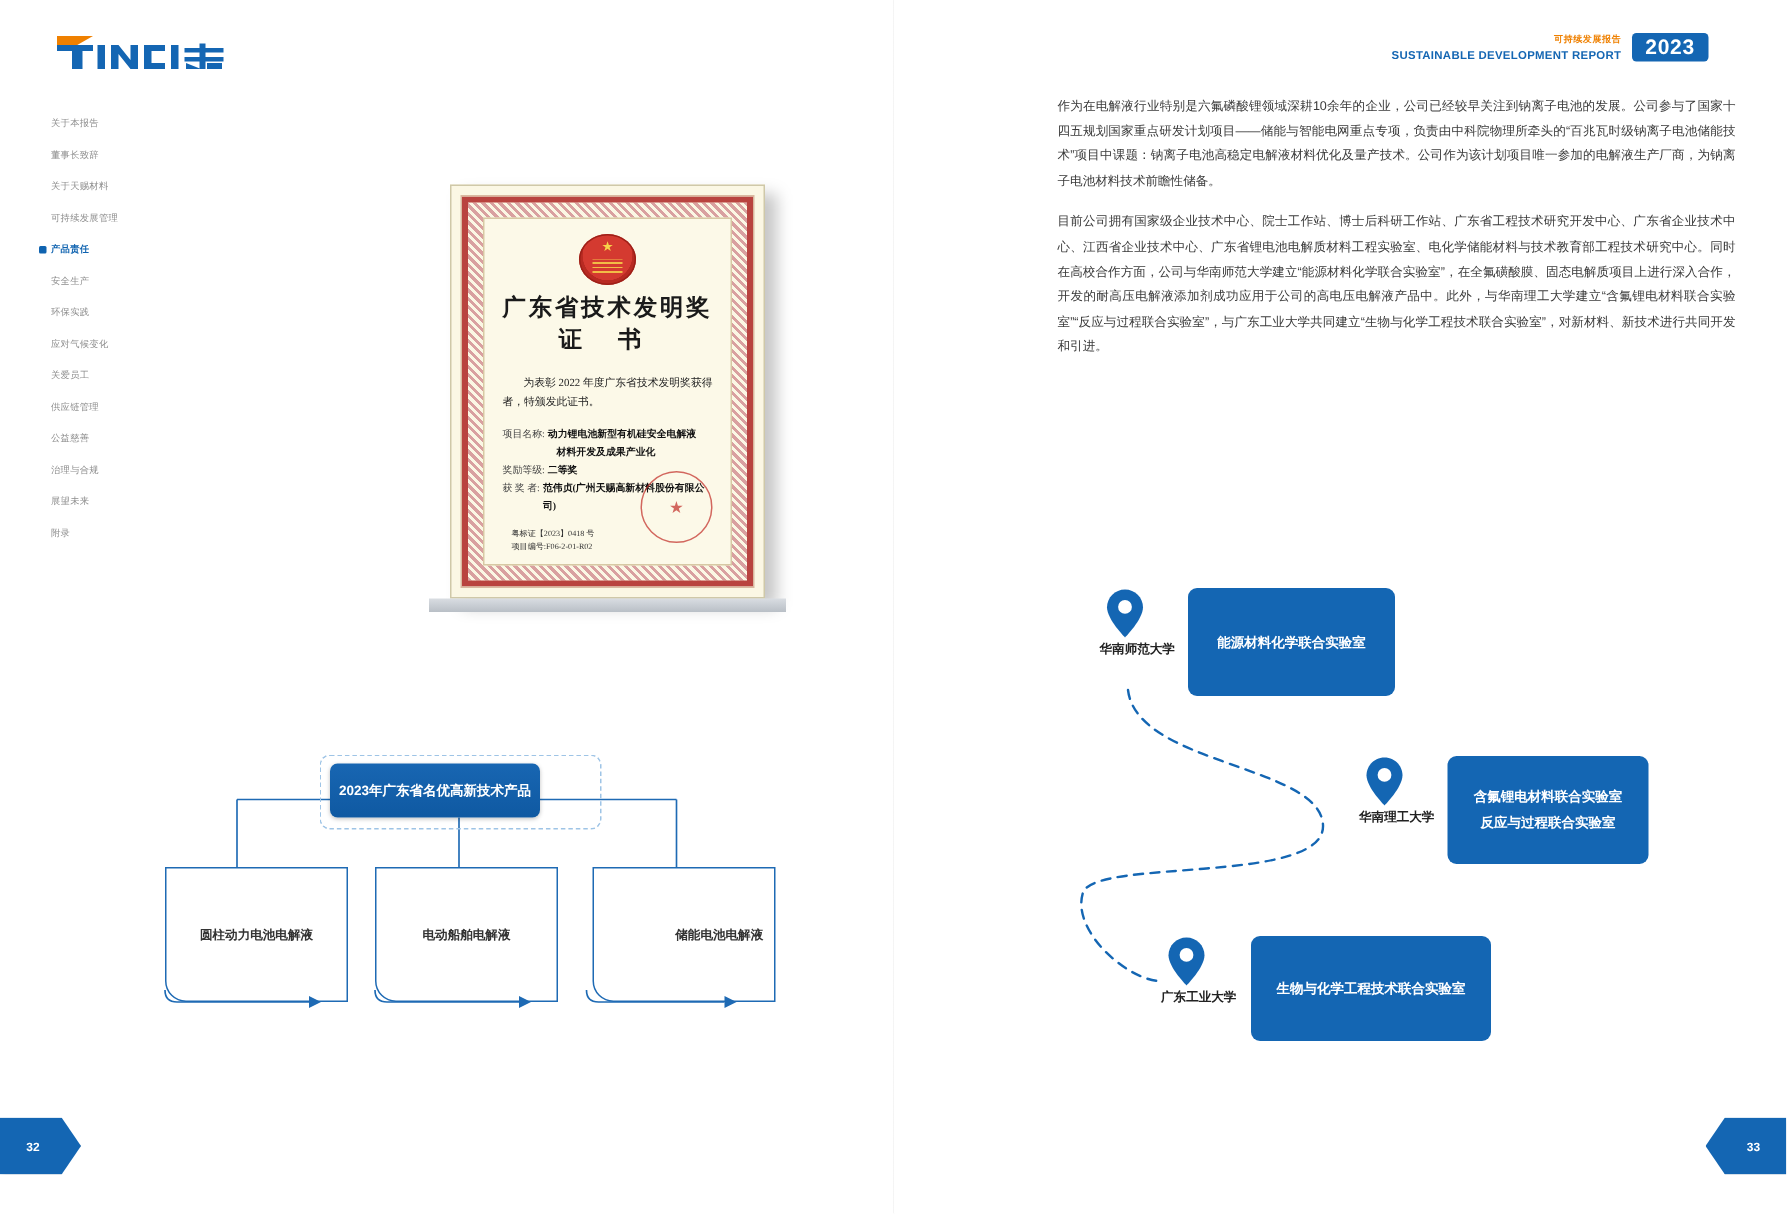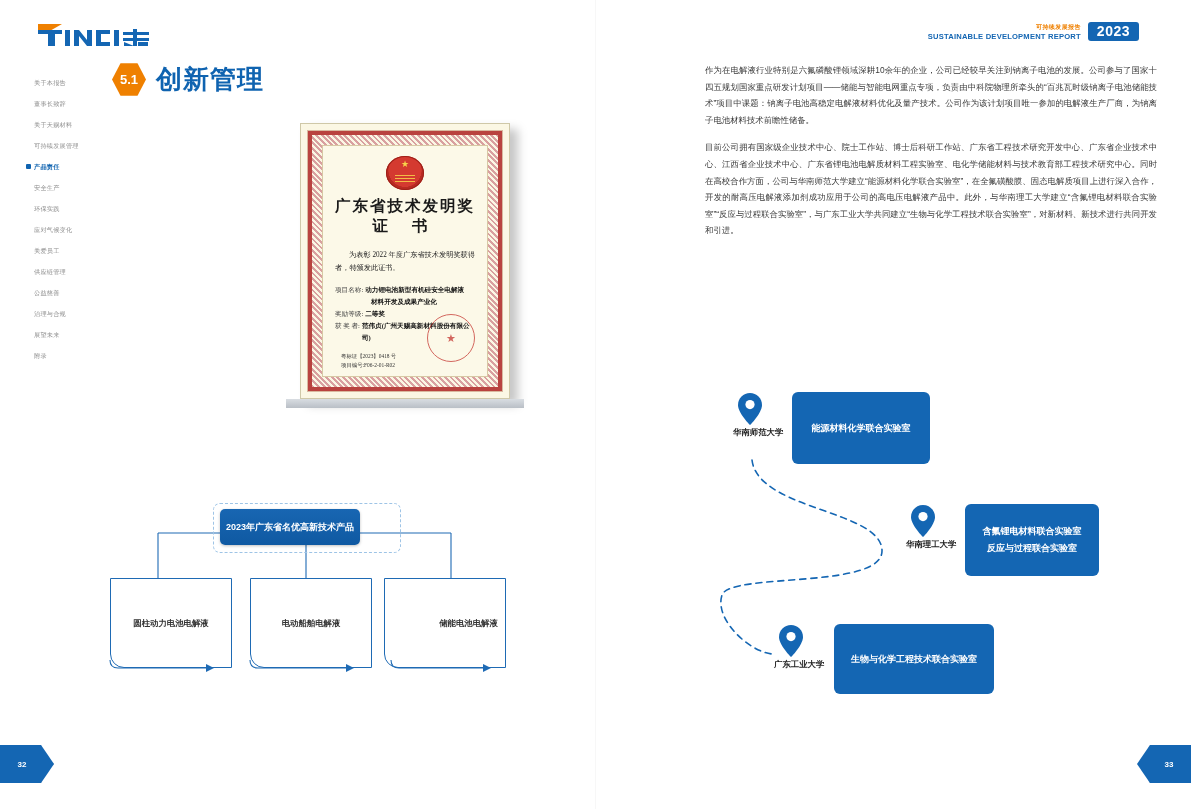--- a/index.html
+++ b/index.html
@@ -144,21 +144,21 @@
   }
   .flow-box{
     position:absolute;top:78px;width:122px;height:90px;
     border:1px solid #1e6ab4;box-sizing:border-box;
     display:flex;align-items:center;justify-content:center;
     font-size:8.4px;color:#333;font-weight:bold;
     border-radius:0 0 0 14px;
   }
   .fb1{left:0px;}
   .fb2{left:140px;}
-  .fb3{left:274px;padding-left:47px;}
+  .fb3{left:285px;padding-left:47px;}
   .flow svg{position:absolute;left:0;top:0;overflow:visible;}
 
   
   .labs{position:absolute;left:700px;top:390px;width:420px;height:310px;}
   .labs svg.dashline{position:absolute;left:0;top:0;}
   .pin{position:absolute;width:34px;text-align:center;}
   .pin svg{display:block;margin:0 auto;}
   .pin-label{
     font-size:8.4px;font-weight:bold;color:#222;white-space:nowrap;
     margin-top:1px;transform:translateX(-50%);position:relative;left:50%;
@@ -224,24 +224,20 @@
       <div class="nav-item">环保实践</div>
       <div class="nav-item">应对气候变化</div>
       <div class="nav-item">关爱员工</div>
       <div class="nav-item">供应链管理</div>
       <div class="nav-item">公益慈善</div>
       <div class="nav-item">治理与合规</div>
       <div class="nav-item">展望未来</div>
       <div class="nav-item">附录</div>
     </div>
 
-    <div class="sec-head">
-      <div class="hexbadge">5.1</div>
-      <div class="sec-title">创新管理</div>
-    </div>
 
     <div class="col-text left-col">
     </div>
 
     <div class="cert-wrap">
       <div class="cert-shadow"></div>
       <div class="cert">
         <div class="cert-inner">
           <div class="cert-face">
             <div class="emblem"></div>

